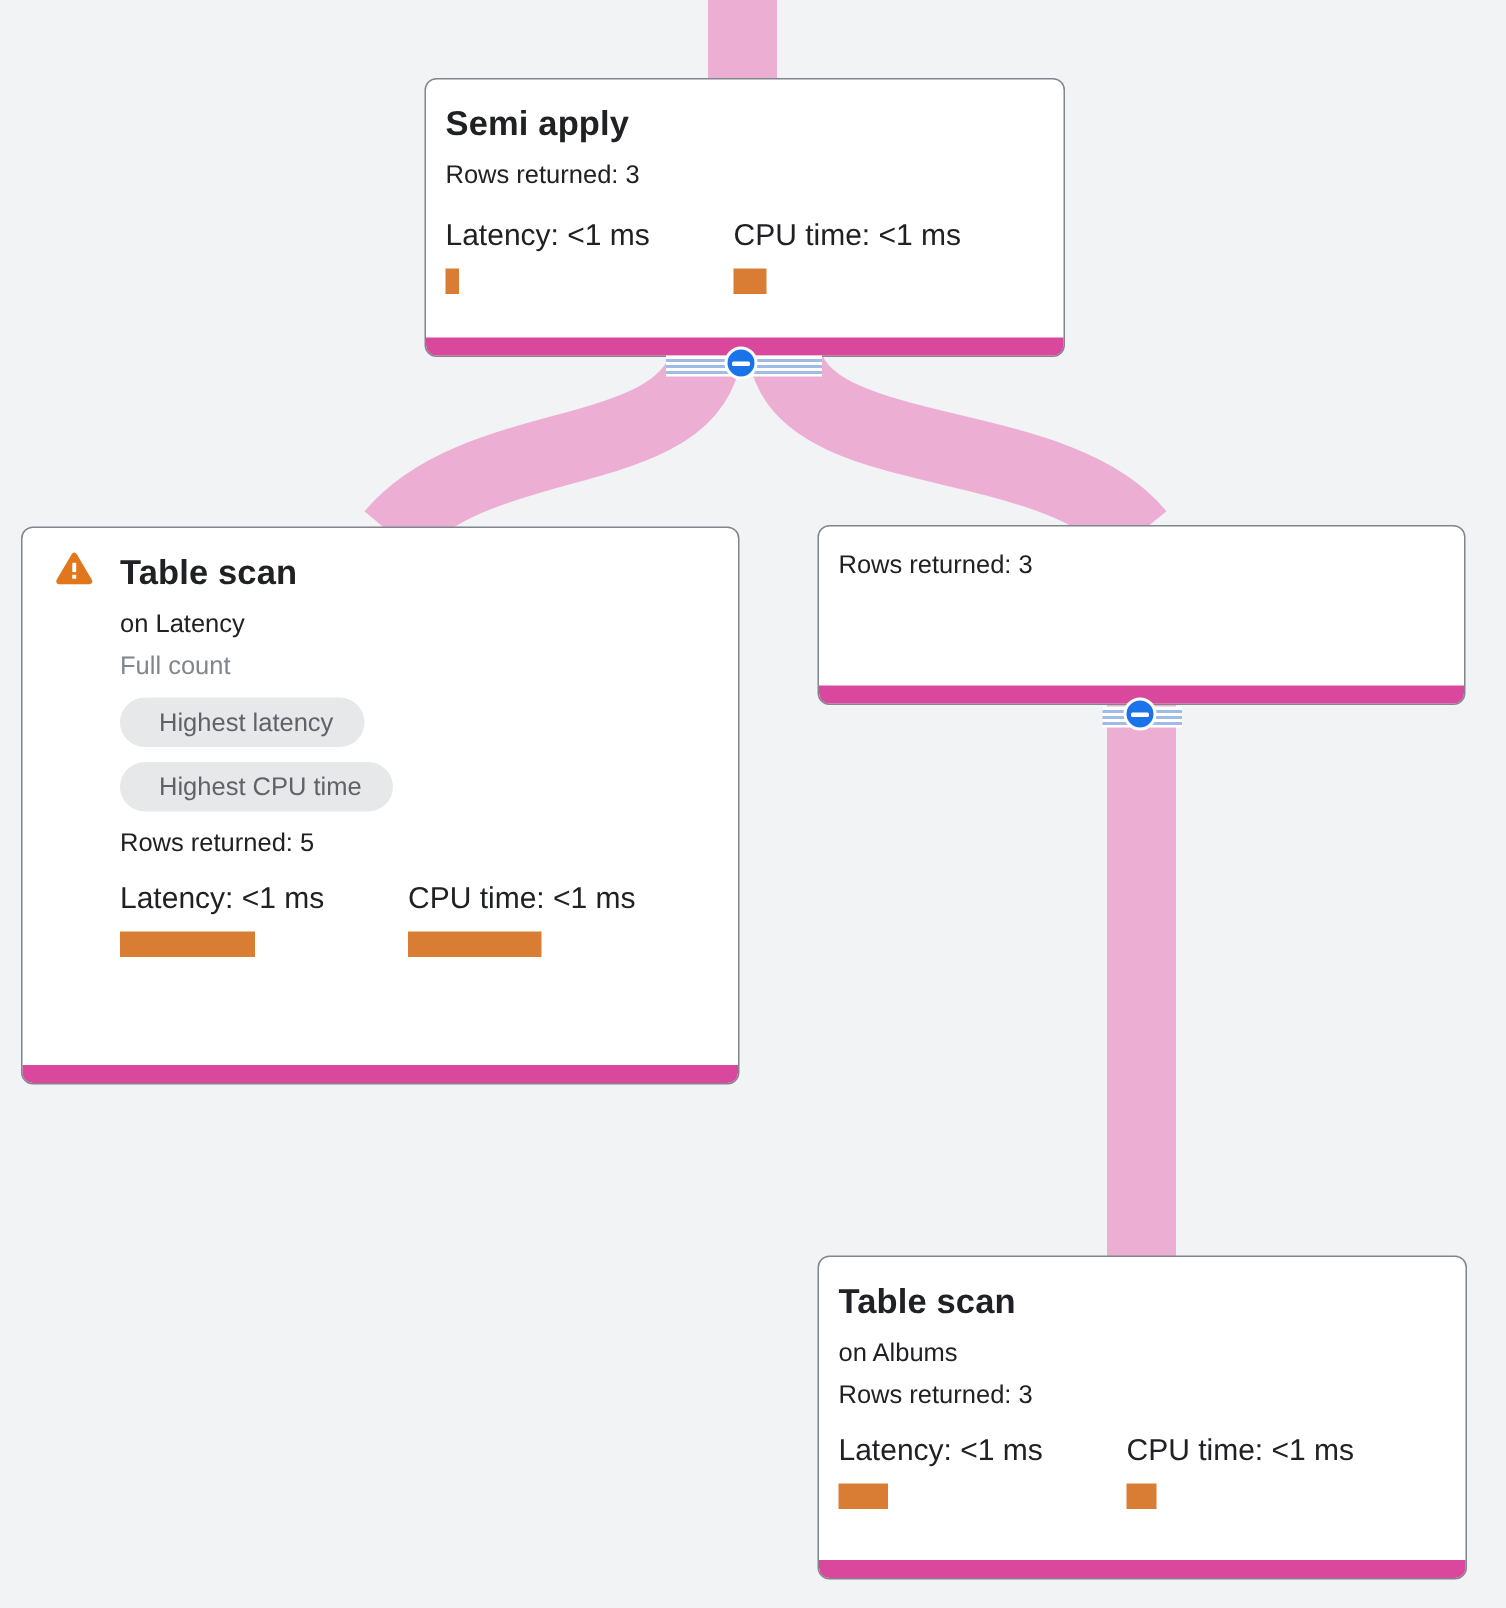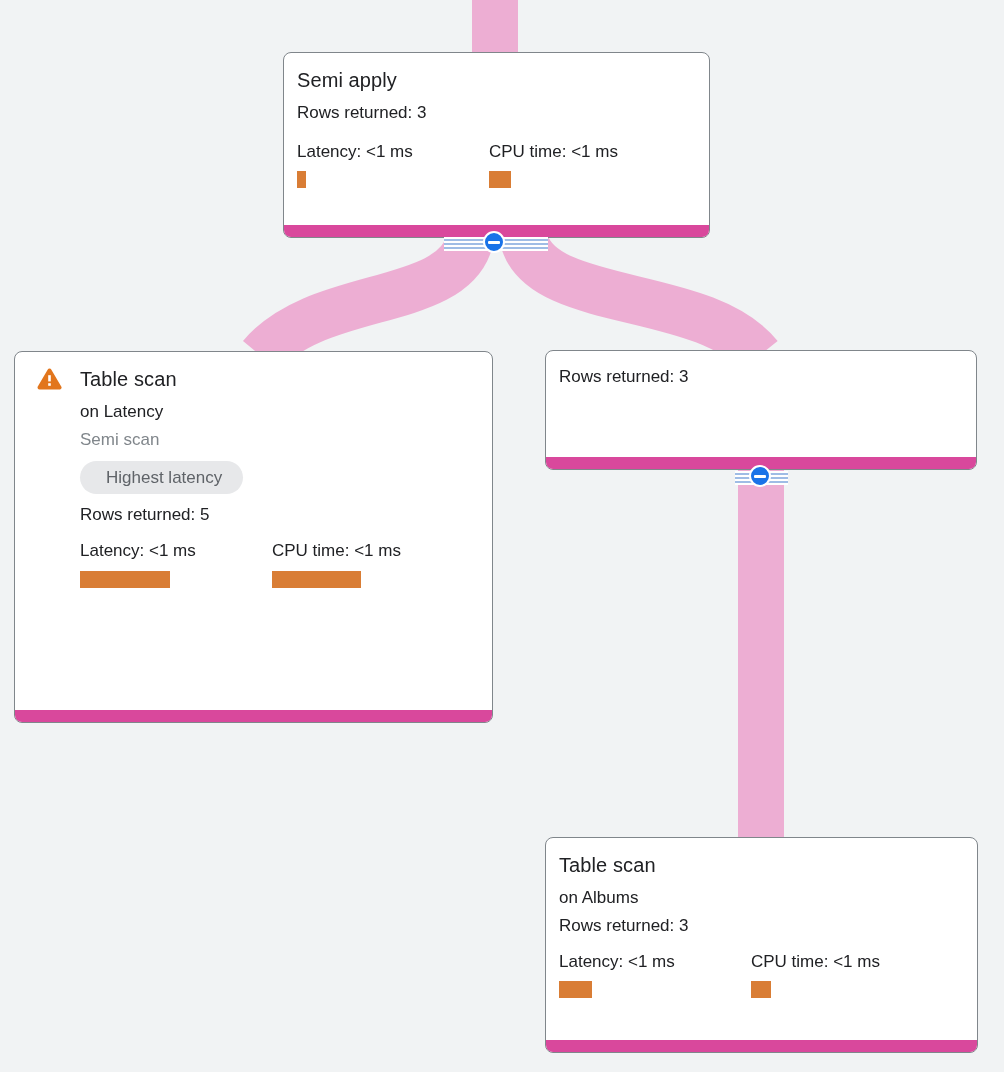--- a/index.html
+++ b/index.html
@@ -24,34 +24,34 @@
   .node{
     position:absolute; z-index:1; box-sizing:border-box;
     background:#fff; border:1px solid var(--card-border); border-radius:8px;
   }
   .node-accent{
     position:absolute; left:0; right:0; bottom:0; height:12px;
     background:var(--accent-bar); border-radius:0 0 7px 7px;
   }
   .node-content{padding:15px 16px 0 13px; position:relative;}
   .node-title{
-    font-size:20px; font-weight:400; color:var(--text);
+    font-size:23px; font-weight:700; color:var(--text);
     line-height:1.25; margin:0 0 9px 0; letter-spacing:.1px;
   }
   .line{font-size:17px; color:var(--text); line-height:1.3; margin:0 0 6px 0;}
   .line.muted{color:var(--muted);}
   .badges{margin:10px 0 4px 0;text-align:right;}
   .badge{
     display:table; background:var(--badge-bg); color:var(--badge-text);
     font-size:17px; line-height:1; padding:8px 21px 8px 26px;
     border-radius:17px; margin:0 0 10px 0; white-space:nowrap;
   }
   .metrics{display:flex; margin-top:17px;}
   .metric{width:192px;}
-  .metric-label{font-size:17px; color:var(--text); line-height:1.25;}
+  .metric-label{font-size:20px; color:var(--text); line-height:1.25;}
   .metric-bar{height:17px; background:var(--metric-bar); margin-top:9px; width:10px;}
 
   .warn{position:absolute; left:22px; top:16px; width:25px; height:22px;}
 
   .collapse-rail{
     position:absolute; z-index:2; height:14px;
     background:linear-gradient(to bottom,
       #fff 0 2px, var(--rail-stripe) 2px 4px,
       #fff 4px 6px, var(--rail-stripe) 6px 8px,
       #fff 8px 10px, var(--rail-stripe) 10px 12px, #fff 12px 14px);
@@ -100,23 +100,24 @@
 
   <div class="node" style="left:14px; top:351px; width:479px; height:372px;">
     <svg class="warn" viewBox="0 0 25 22">
       <path d="M12.5 2.5 L22.5 19.5 H2.5 Z" fill="var(--warning)" stroke="var(--warning)" stroke-width="4" stroke-linejoin="round"></path>
       <rect x="11.2" y="7.2" width="2.6" height="6.2" fill="#fff"></rect>
       <rect x="11.2" y="15.2" width="2.6" height="2.6" fill="#fff"></rect>
     </svg>
     <div class="node-content" style="padding-left:65px;">
       <div class="node-title">Table scan</div>
       <div class="line">on Latency</div>
-      <div class="line muted">Semi scan</div>
+      <div class="line muted">Full count</div>
       <div class="badges">
         <div class="badge">Highest latency</div>
+        <div class="badge">Highest CPU time</div>
       </div>
       <div class="line">Rows returned: 5</div>
       <div class="metrics" style="margin-top:14px;">
         <div class="metric">
           <div class="metric-label">Latency: &lt;1 ms</div>
           <div class="metric-bar" style="width: 90px;"></div>
         </div>
         <div class="metric">
           <div class="metric-label">CPU time: &lt;1 ms</div>
           <div class="metric-bar" style="width: 89px;"></div>

